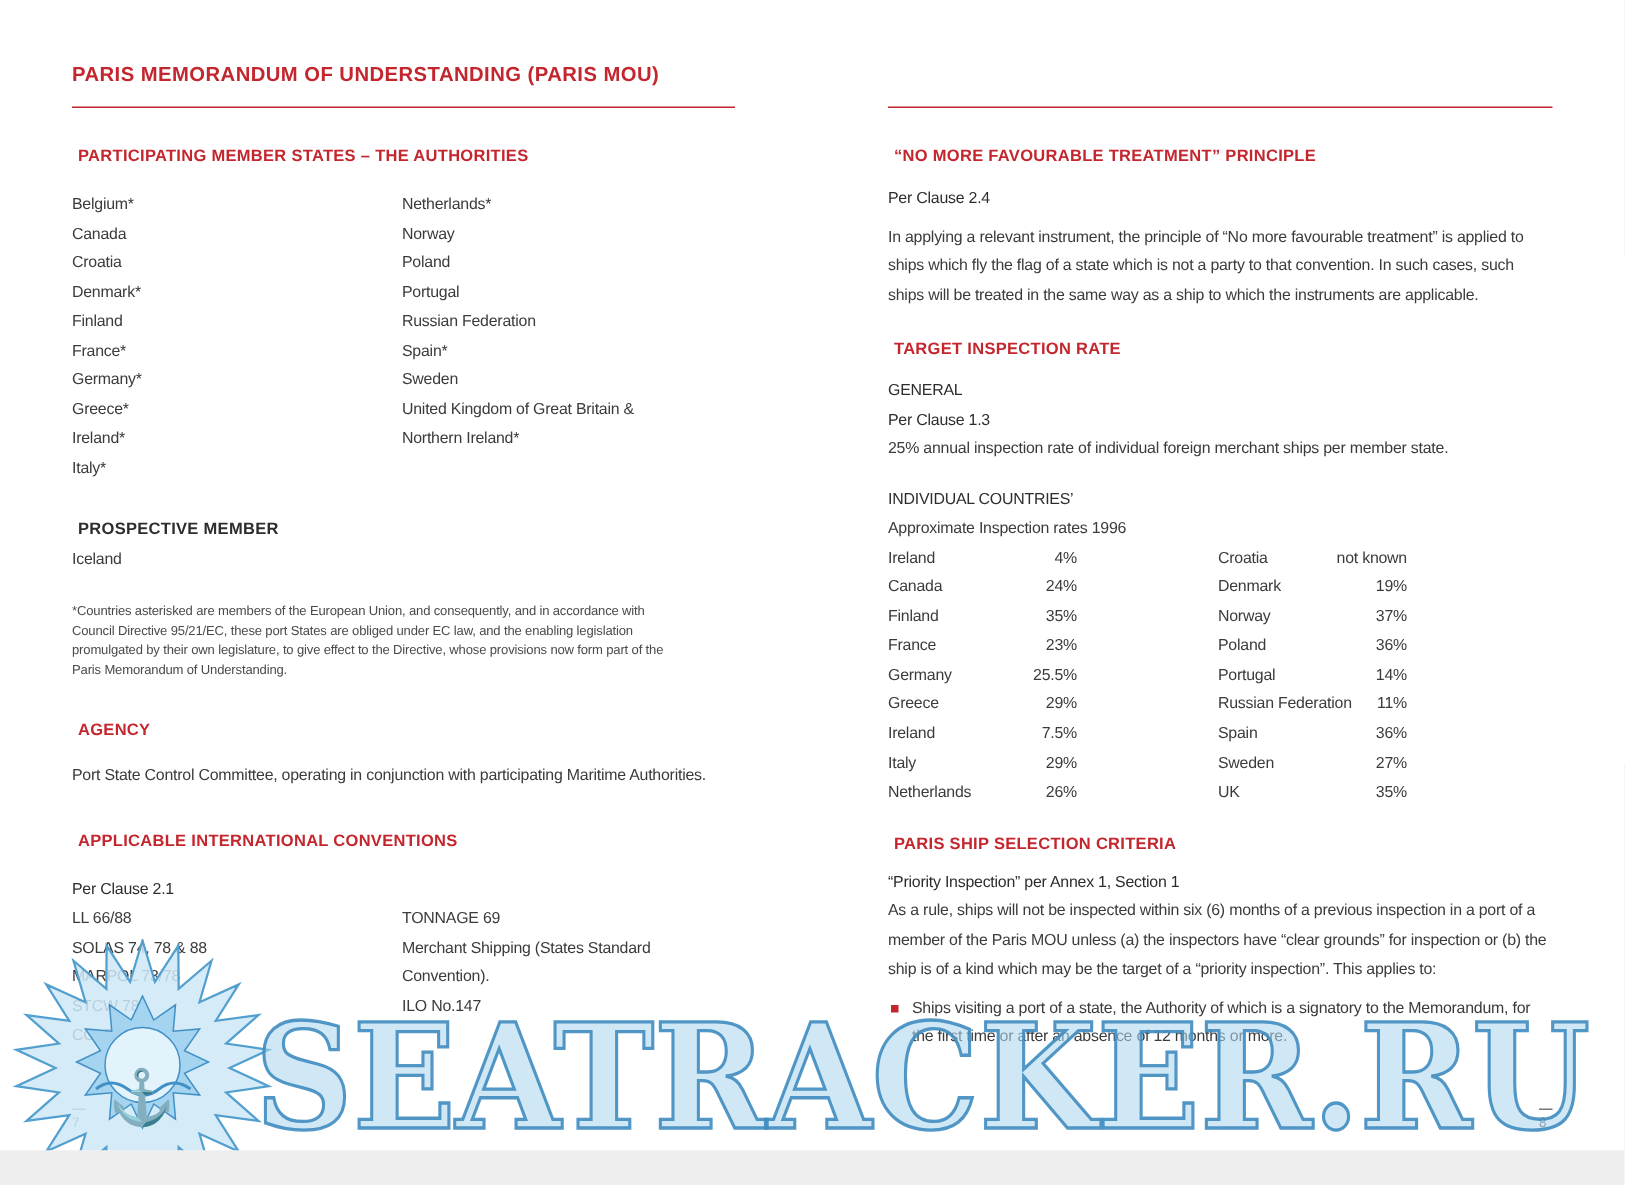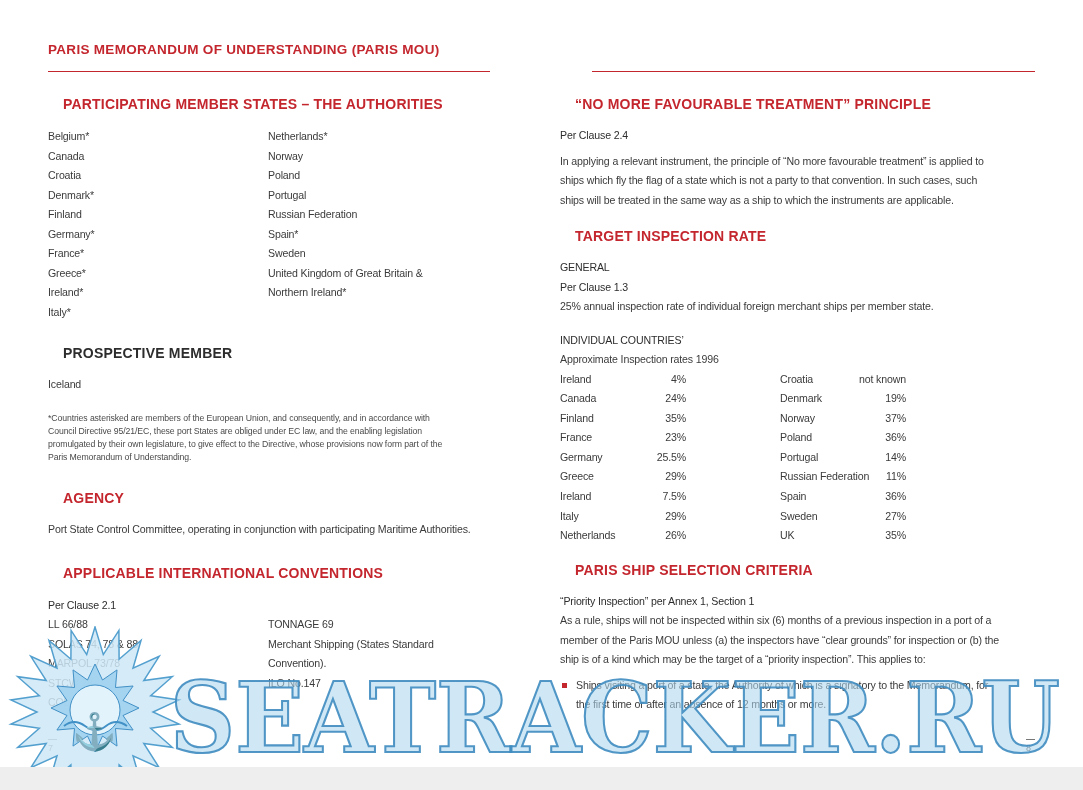--- a/index.html
+++ b/index.html
@@ -7,22 +7,22 @@
          font-family:"Liberation Sans", sans-serif;color:#3b3b3b;}
   
   .title{position:absolute;left:48px;top:42px;font-size:13.5px;font-weight:bold;
          color:#c4262e;letter-spacing:.3px;}
   .rule{position:absolute;top:71px;border-top:1.7px solid #c4262e;height:0;}
   .rule-left{left:48px;width:442px;}
   .rule-right{left:592px;width:443px;}
   
   .col{position:absolute;top:88px;width:443px;font-size:10.6px;line-height:19.5px;letter-spacing:-.15px;}
   .col-left{left:48px;}
-  .col-right{left:560px;}
-  h3{margin:15px;font-size:14px;font-weight:bold;color:#c4262e;letter-spacing:.2px;line-height:14px;}
+  .col-right{left:592px;}
+  h3{margin:4px;font-size:11px;font-weight:bold;color:#c4262e;letter-spacing:.2px;line-height:14px;}
   h3.black{color:#2d2d2d;}
   .subhead{font-weight:normal;color:#2d2d2d;line-height:19.5px;}
   .p{margin:0;}
   
   .two-col{display:flex;}
   .two-col .list{width:220px;flex:0 0 220px;}
   .two-col .list2{flex:1;}
   .li{line-height:19.5px;white-space:nowrap;}
   
   .h-participating{margin-top:9px;}
@@ -71,22 +71,22 @@
   <div class="col col-left">
     <h3 class="h-participating">PARTICIPATING MEMBER STATES – THE AUTHORITIES</h3>
 
     <div class="two-col states">
       <div class="list">
         <div class="li">Belgium*</div>
         <div class="li">Canada</div>
         <div class="li">Croatia</div>
         <div class="li">Denmark*</div>
         <div class="li">Finland</div>
+        <div class="li">France*</div>
         <div class="li">Germany*</div>
-        <div class="li">France*</div>
         <div class="li">Greece*</div>
         <div class="li">Ireland*</div>
         <div class="li">Italy*</div>
       </div>
       <div class="list2">
         <div class="li">Netherlands*</div>
         <div class="li">Norway</div>
         <div class="li">Poland</div>
         <div class="li">Portugal</div>
         <div class="li">Russian Federation</div>

